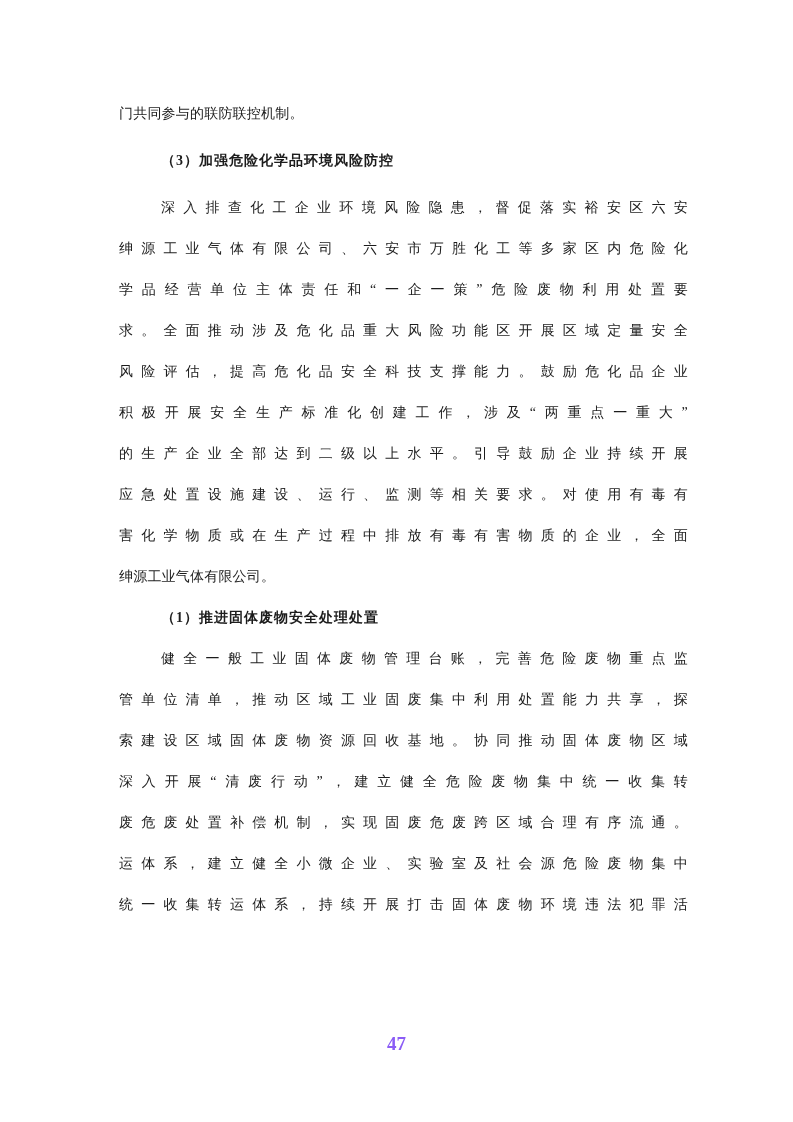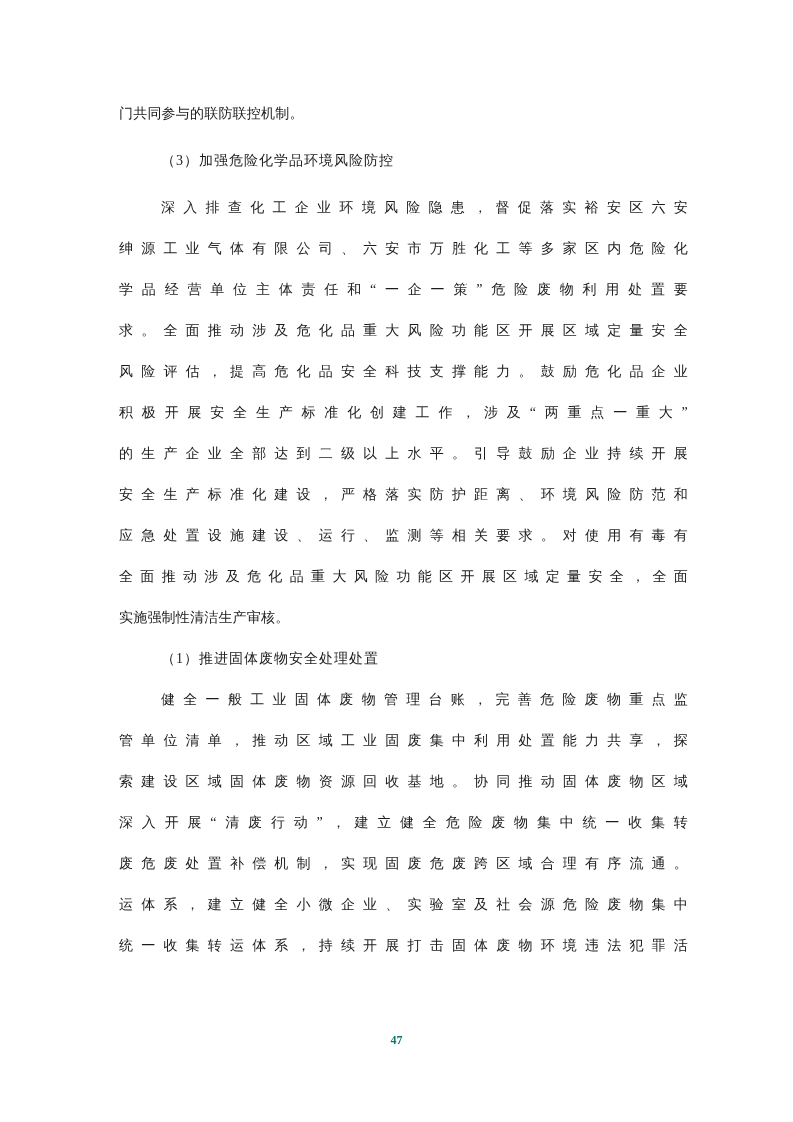--- a/index.html
+++ b/index.html
@@ -32,59 +32,58 @@
     letter-spacing: 0.2px;
   }
   .line.endp {
     text-align: left;
     text-align-last: left;
   }
   .line.indent {
     text-indent: 42px;
   }
   .line.heading {
-    font-weight: normal;
+    font-weight: bold;
     text-align: left;
     text-align-last: left;
     text-indent: 42px;
     letter-spacing: 1px;
   }
   .line.heading.spaced {
     margin-top: 6px;
     margin-bottom: 6px;
   }
   .pagenum {
     position: absolute;
     top: 1033px;
     left: 0;
     width: 100%;
     text-align: center;
-    font-size: 12px;
+    font-size: 19px;
     font-weight: bold;
-    color: #0f766e;
+    color: #8b5cf6;
   }
 </style>
 </head>
 <body>
 
 <div class="page">
   <div class="content">
     <div class="line endp">门共同参与的联防联控机制。</div>
     <div class="line heading spaced">（3）加强危险化学品环境风险防控</div>
     <div class="line indent">深入排查化工企业环境风险隐患，督促落实裕安区六安</div>
     <div class="line">绅源工业气体有限公司、六安市万胜化工等多家区内危险化</div>
     <div class="line">学品经营单位主体责任和“一企一策”危险废物利用处置要</div>
     <div class="line">求。全面推动涉及危化品重大风险功能区开展区域定量安全</div>
     <div class="line">风险评估，提高危化品安全科技支撑能力。鼓励危化品企业</div>
     <div class="line">积极开展安全生产标准化创建工作，涉及“两重点一重大”</div>
     <div class="line">的生产企业全部达到二级以上水平。引导鼓励企业持续开展</div>
-    <div class="line">安全生产标准化建设，严格落实防护距离、环境风险防范和</div>
     <div class="line">应急处置设施建设、运行、监测等相关要求。对使用有毒有</div>
-    <div class="line">全面推动涉及危化品重大风险功能区开展区域定量安全，全面</div>
-    <div class="line endp">实施强制性清洁生产审核。</div>
+    <div class="line">害化学物质或在生产过程中排放有毒有害物质的企业，全面</div>
+    <div class="line endp">绅源工业气体有限公司。</div>
     <div class="line heading">（1）推进固体废物安全处理处置</div>
     <div class="line indent">健全一般工业固体废物管理台账，完善危险废物重点监</div>
     <div class="line">管单位清单，推动区域工业固废集中利用处置能力共享，探</div>
     <div class="line">索建设区域固体废物资源回收基地。协同推动固体废物区域</div>
     <div class="line">深入开展“清废行动”，建立健全危险废物集中统一收集转</div>
     <div class="line">废危废处置补偿机制，实现固废危废跨区域合理有序流通。</div>
     <div class="line">运体系，建立健全小微企业、实验室及社会源危险废物集中</div>
     <div class="line">统一收集转运体系，持续开展打击固体废物环境违法犯罪活</div>
   </div>
   <div class="pagenum">47</div>

